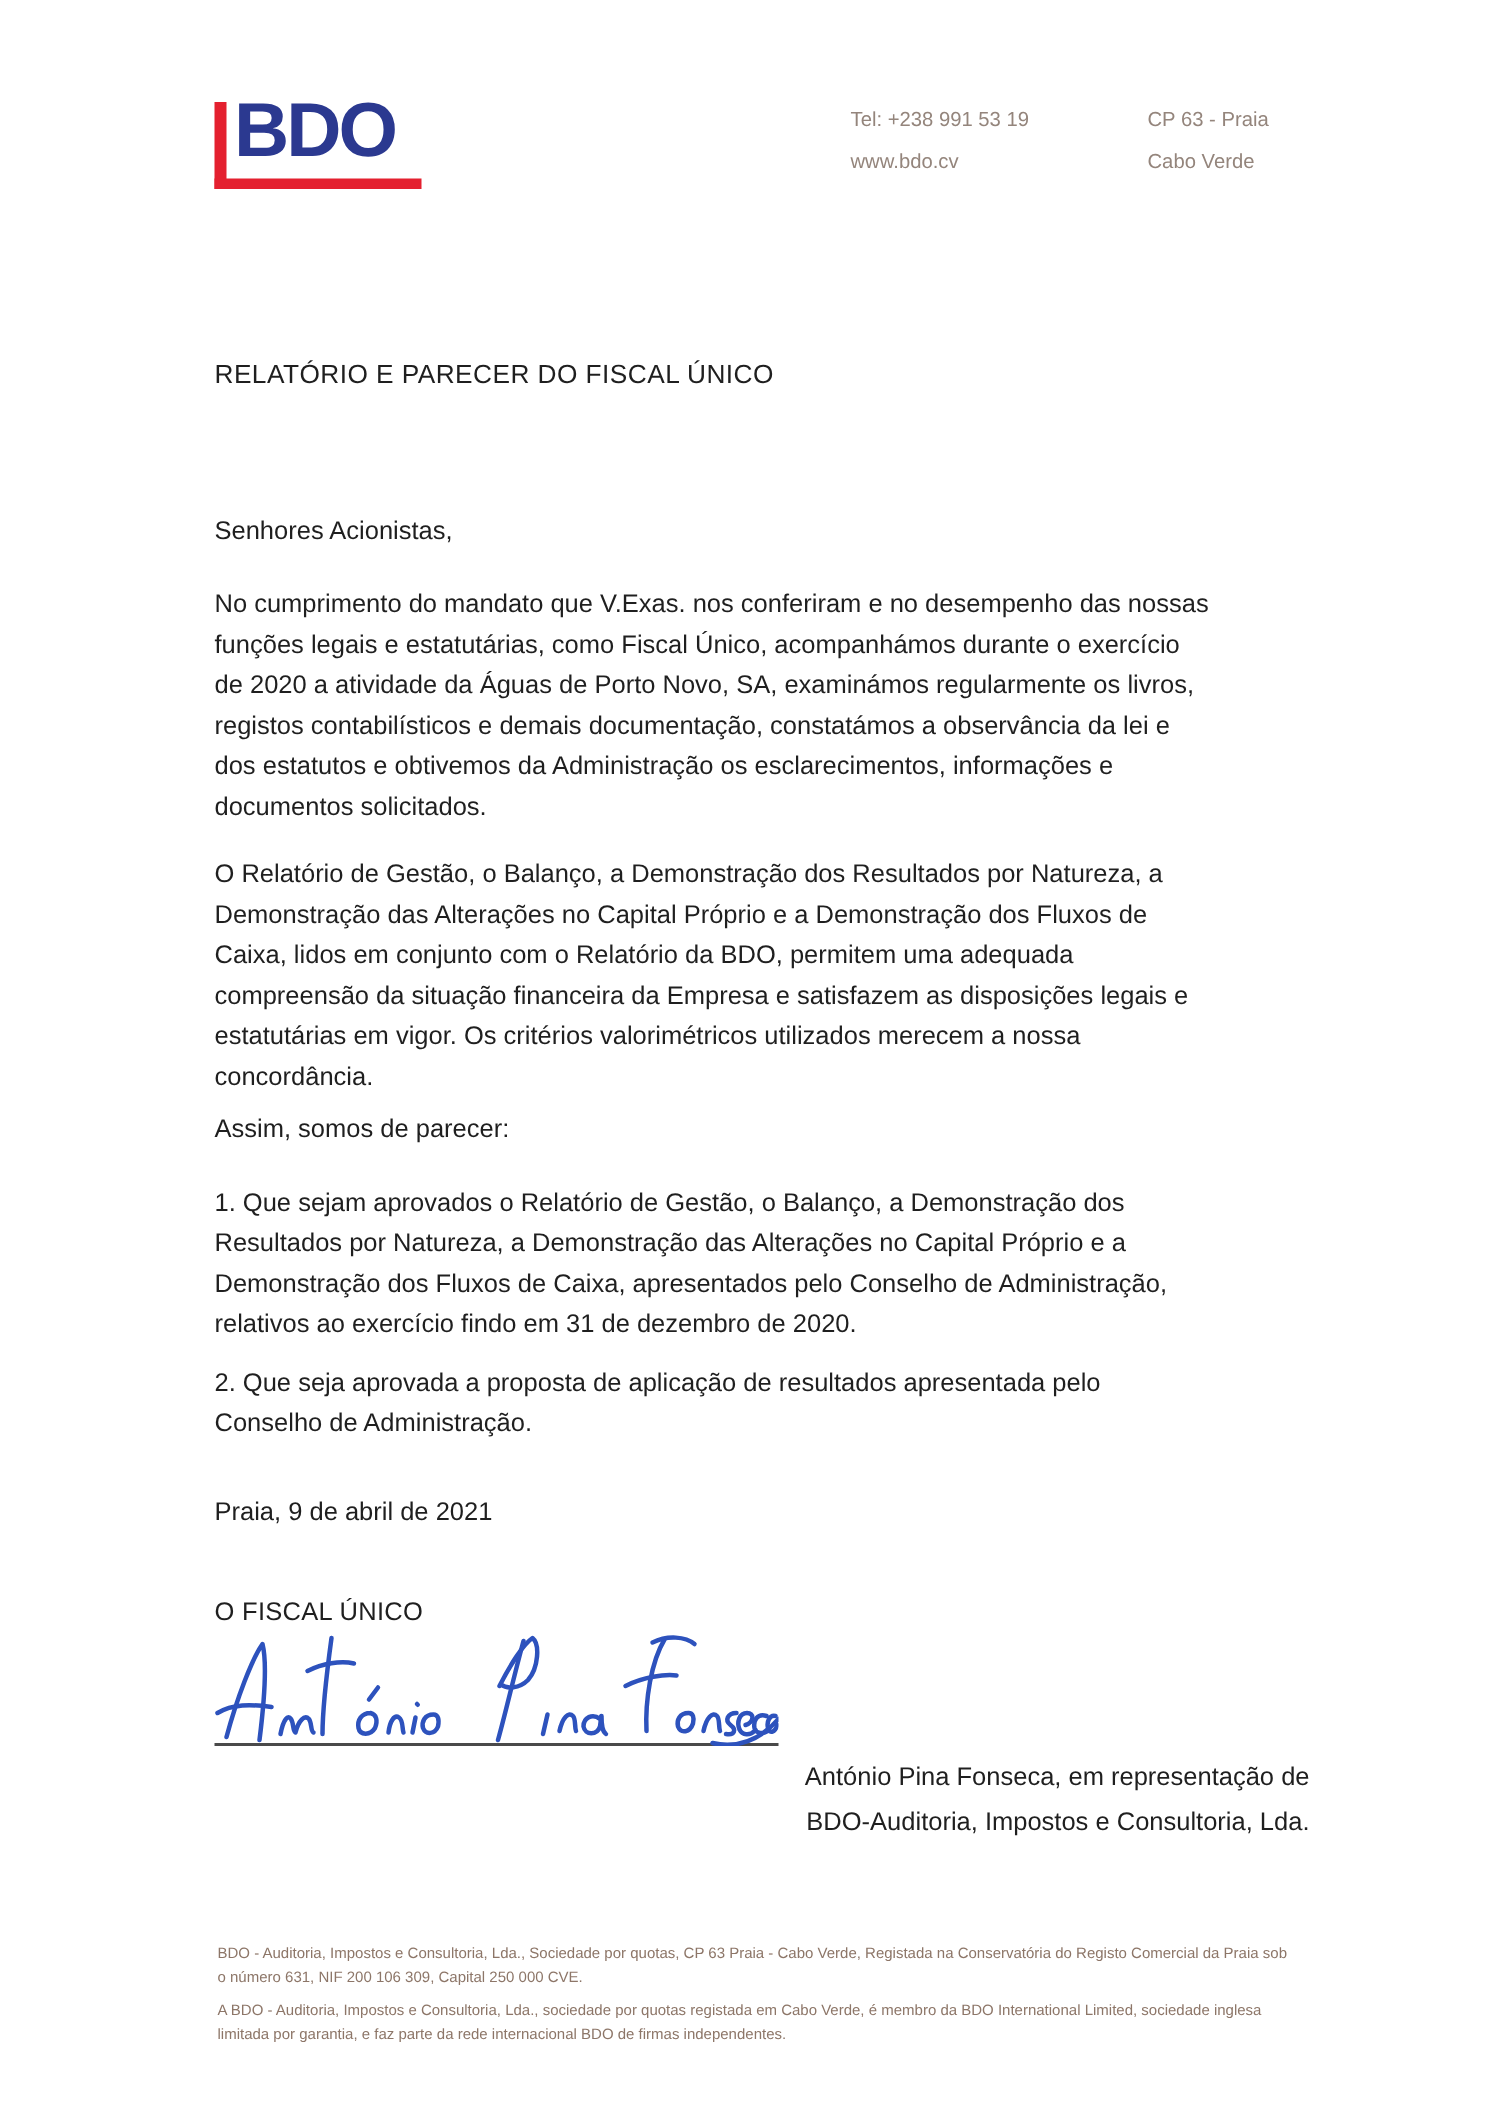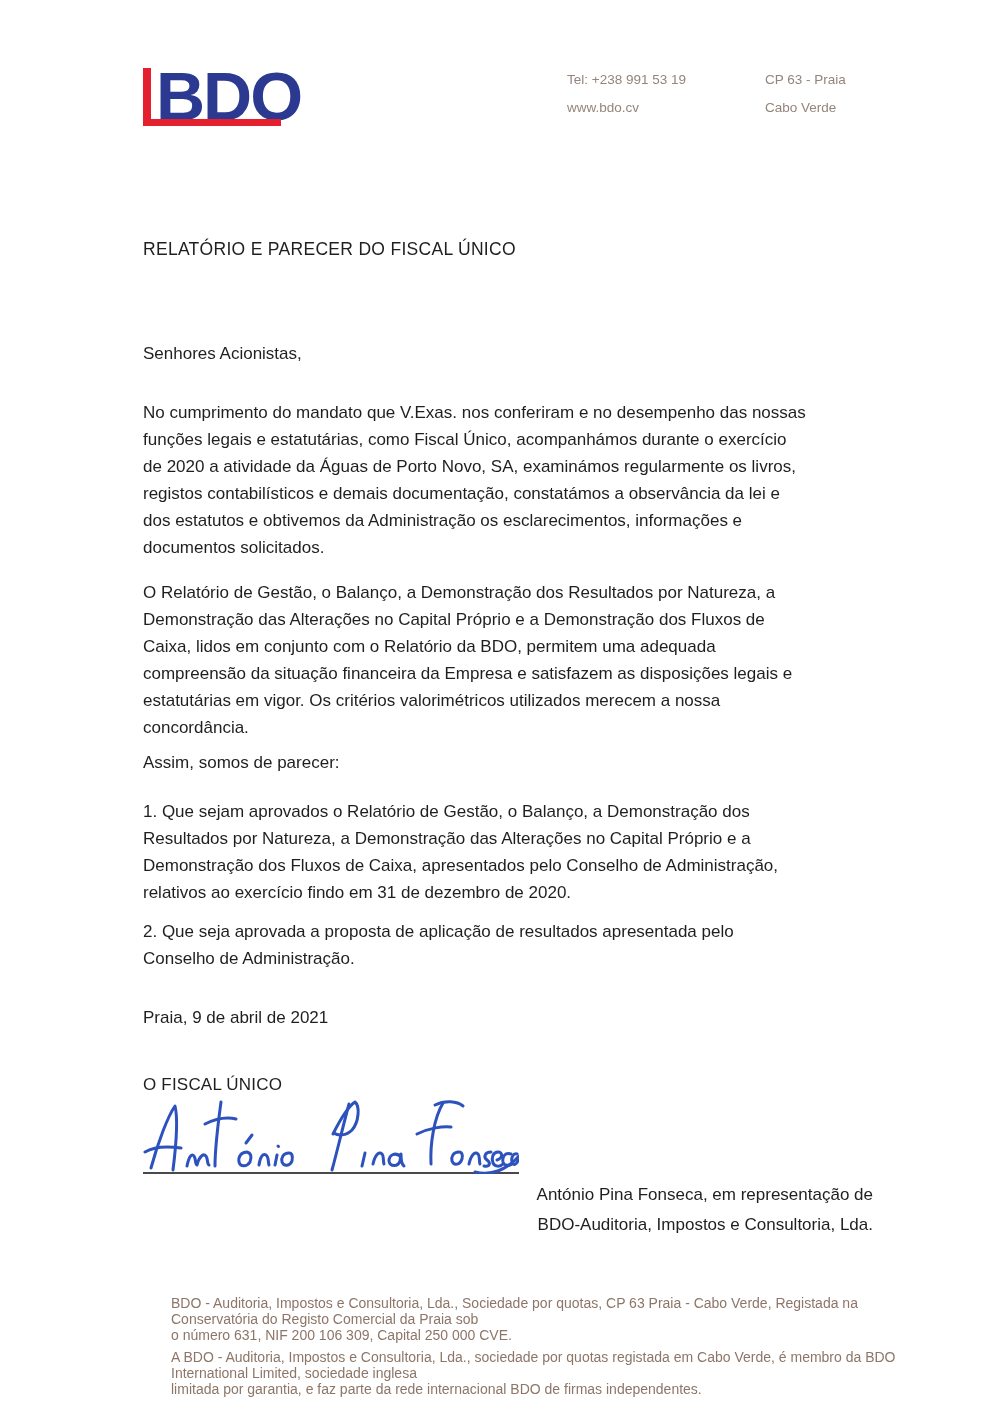--- a/index.html
+++ b/index.html
@@ -30,21 +30,21 @@
   }
   .logo-hbar {
     position: absolute;
     left: 0; bottom: 0;
     width: 138px; height: 7px;
     background: #E4202F;
   }
   .logo-text {
     position: absolute;
     left: 13px; top: -9px;
-    font-size: 68px;
+    font-size: 51px;
     font-weight: 700;
     letter-spacing: -2px;
     color: #2B3990;
     font-family: "Liberation Sans", sans-serif;
   }
 
   .contact {
     position: absolute;
     left: 567px;
     top: 66px;
@@ -65,21 +65,21 @@
     font-size: 17px;
   }
   .doc-title {
     font-size: 17.5px;
     font-weight: 400;
     letter-spacing: 0.3px;
     line-height: 22px;
   }
   .salutation { margin-top: 80px; line-height: 27px; }
   .para { white-space: pre-line; line-height: 27px; }
-  .p1 { margin-top: 32px; }
+  .p1 { margin-top: 22px; }
   .p2 { margin-top: 18px; }
   .opinion-intro { margin-top: 8px; line-height: 27px; }
   .item1 { margin-top: 22px; }
   .item2 { margin-top: 12px; }
   .dateline { margin-top: 32px; line-height: 27px; }
   .role { margin-top: 40px; line-height: 27px; letter-spacing: 0.2px; }
 
   
   .signature-block { margin-top: 0; }
   .signature-area {
@@ -90,23 +90,22 @@
   .signature-area svg { display: block; }
   .sig-caption { margin-top: 6px; line-height: 30px; white-space: pre-line; text-align: right; }
 
   
   .legal-footer {
     position: absolute;
     left: 145px;
     top: 1295px;
     width: 732px;
     color: #8D7668;
-    font-size: 14px;
+    font-size: 10px;
     line-height: 16px;
-    margin-left: 26px;
   }
   .legal-footer p { white-space: pre-line; margin-bottom: 6px; }
 </style>
 </head>
 <body>
 
 <div class="page">
 
   <div class="logo">
     <div class="logo-vbar"></div>

